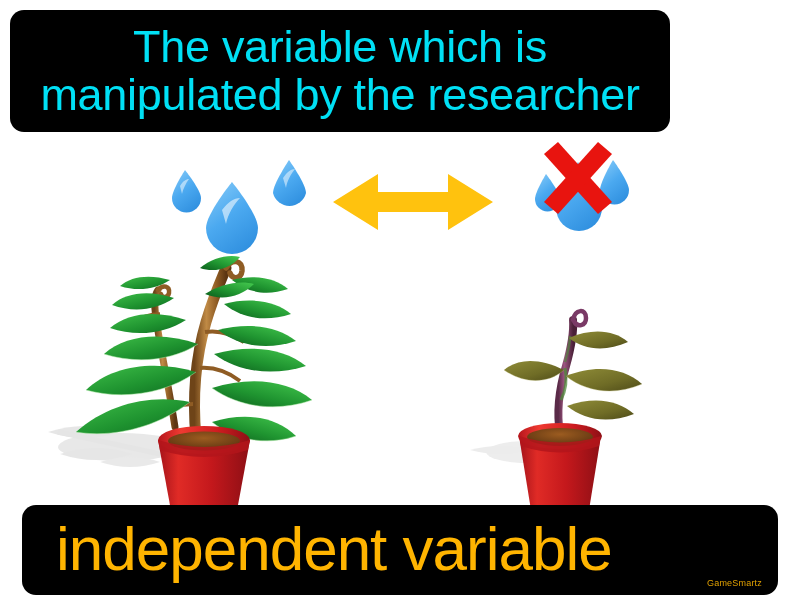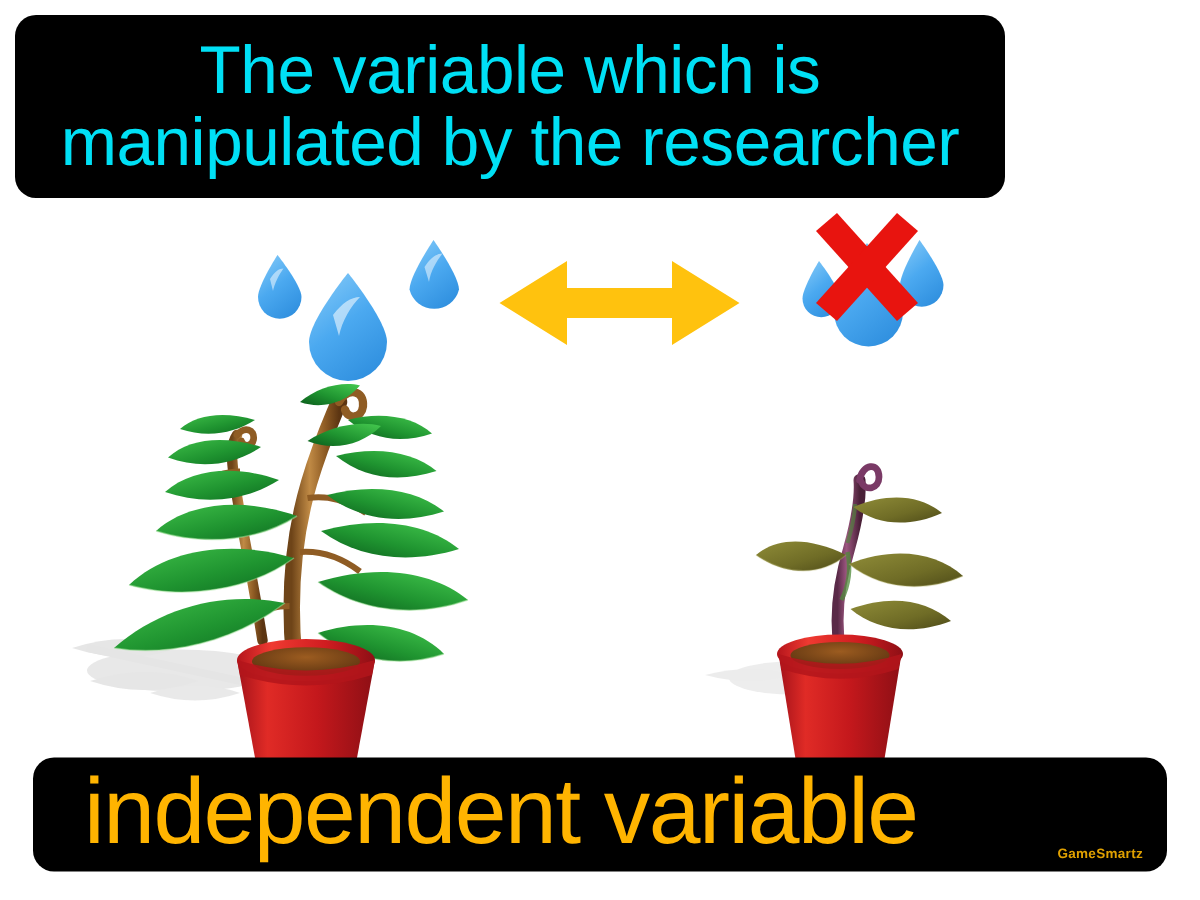--- a/index.html
+++ b/index.html
@@ -40,40 +40,40 @@
     font-size: 45px;
     line-height: 1.06;
     font-weight: 400;
     letter-spacing: -0.3px;
     white-space: pre-line;
   }
   #term-banner {
     left: 22px;
     top: 505px;
     width: 756px;
-    height: 76px;
+    height: 90px;
     justify-content: flex-start;
     padding-left: 34px;
     box-sizing: border-box;
   }
   #term-text {
     color: #ffb400;
     font-size: 62px;
     line-height: 1;
     font-weight: 400;
     letter-spacing: -1px;
     margin-top: -2px;
   }
   #watermark {
     position: absolute;
     right: 16px;
     bottom: 7px;
     color: #e0a000;
     font-size: 9px;
-    font-weight: bold;
+    font-weight: normal;
     letter-spacing: 0.2px;
   }
 
   
   #illustration {
     position: absolute;
     left: 0;
     top: 132px;
     width: 800px;
     height: 375px;

